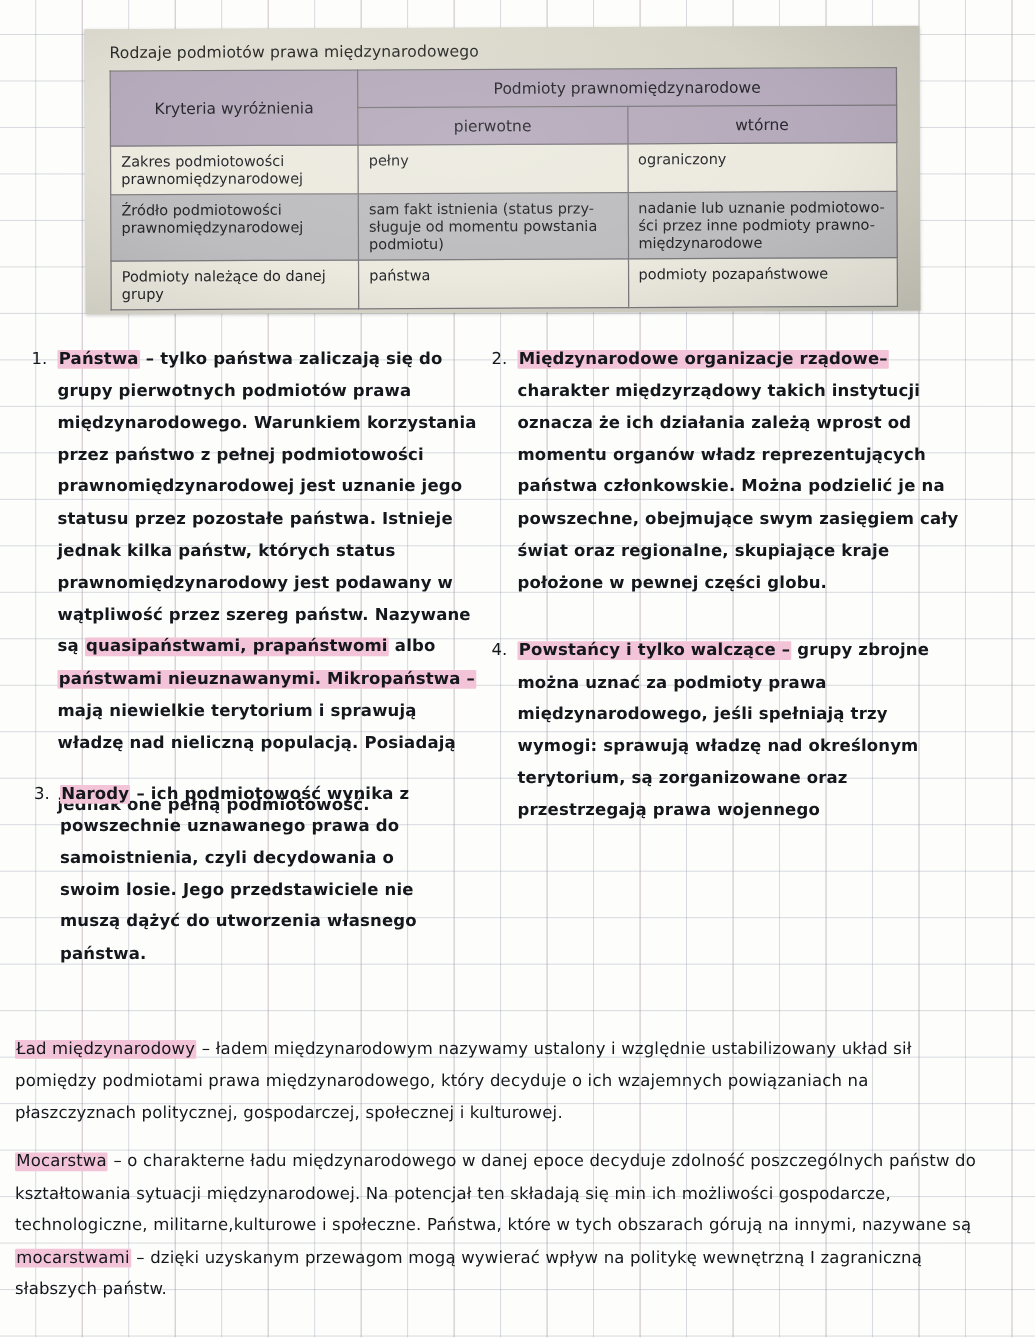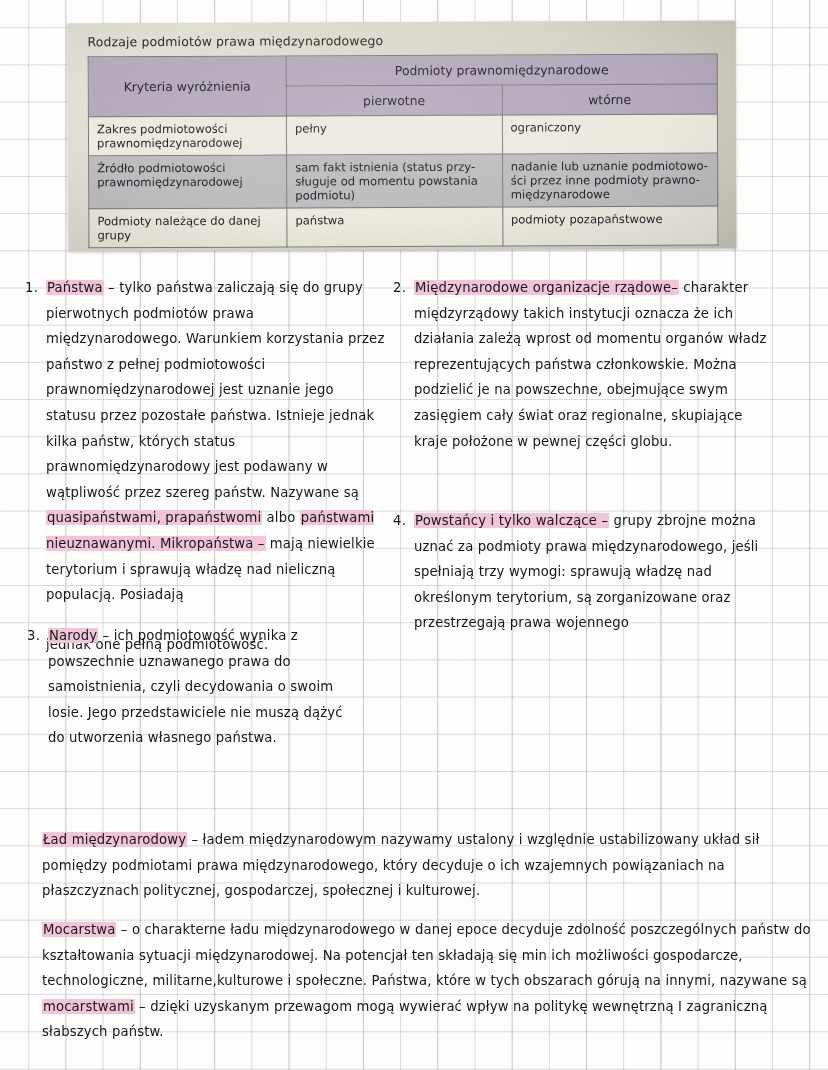--- a/index.html
+++ b/index.html
@@ -104,30 +104,30 @@
     display: flex;
   }
   .note .num {
     width: 26px;
     flex: 0 0 26px;
     text-align: right;
     padding-right: 8px;
     box-sizing: border-box;
   }
   .note .body { flex: 1 1 auto; }
-  .note .body p { margin: 0; }
+  .note .body p { margin: 0; font-weight: bold; }
 
   #note1 { left: 20px; top: 275px; width: 368px; }
   #note2 { left: 388px; top: 275px; width: 390px; }
   #note3 { left: 22px; top: 623px; width: 330px; }
   #note4 { left: 388px; top: 508px; width: 390px; }
 
   .para {
     position: absolute;
-    left: 42px;
+    left: 12px;
     width: 776px;
   }
   .para p { margin: 0; }
   #para1 { top: 827px; }
   #para2 { top: 917px; }
 
   
   .vig {
     position: absolute;
     left: 0; top: 0; right: 0; bottom: 0;

